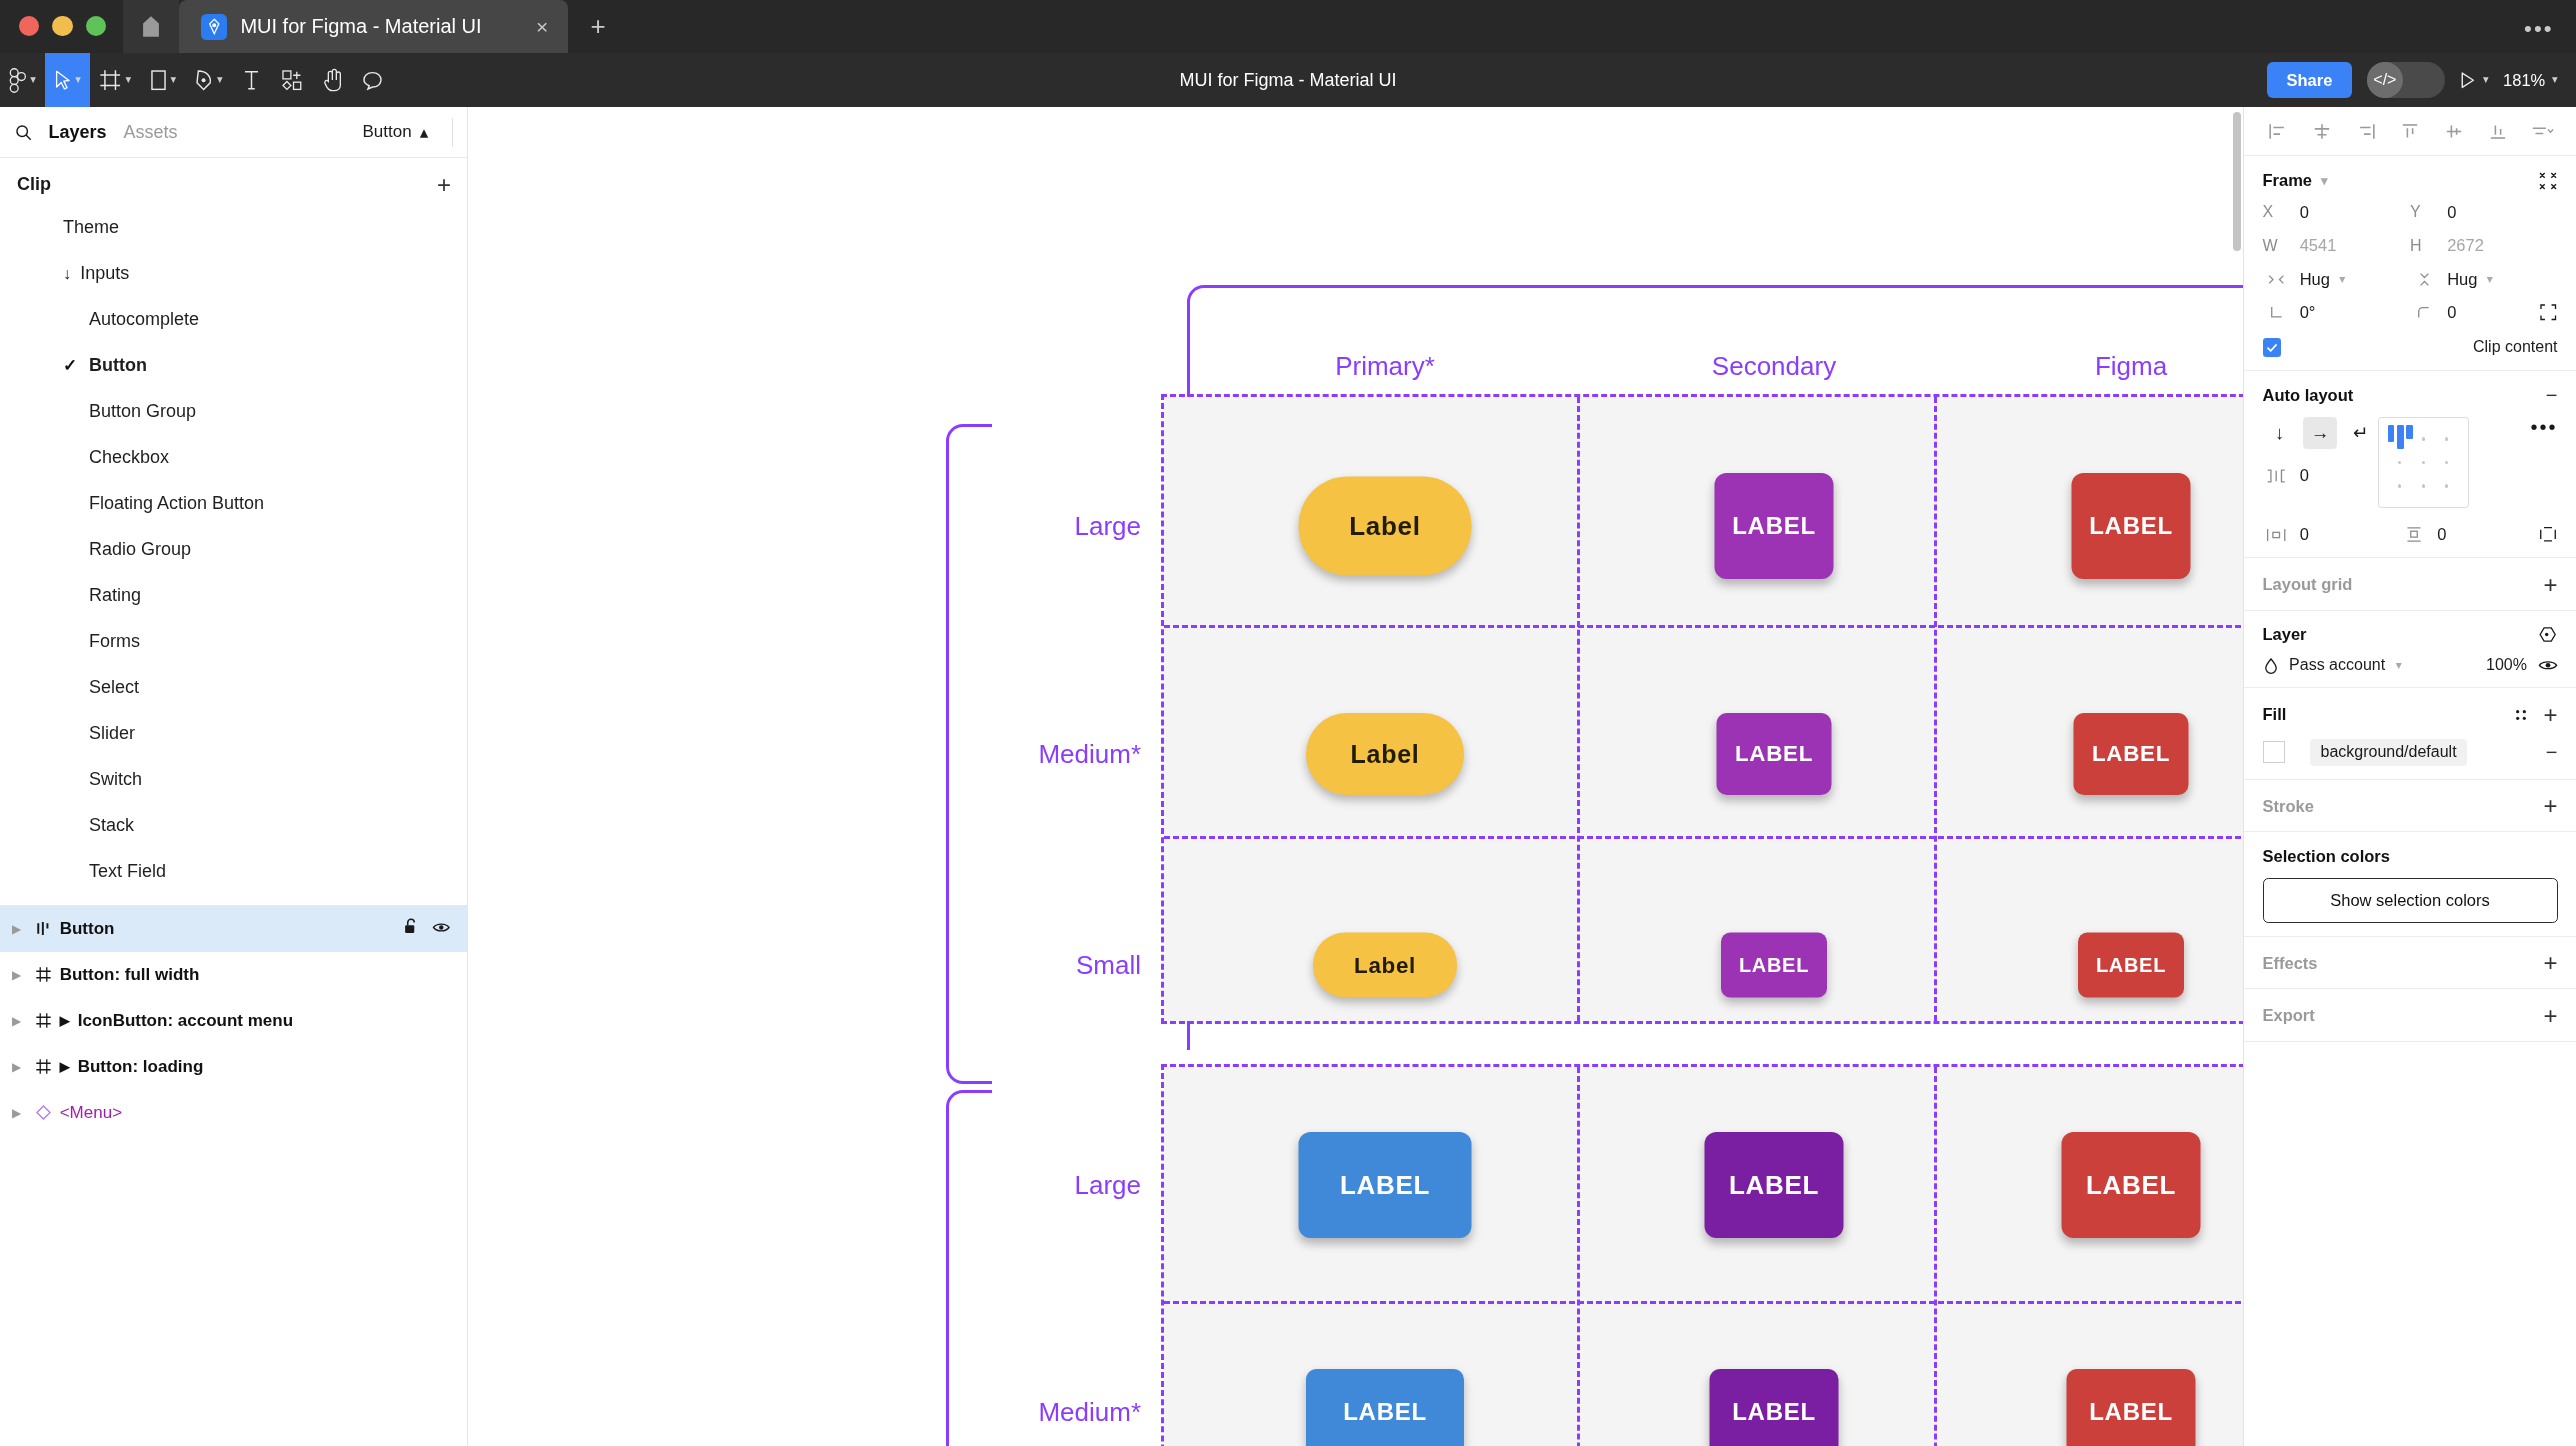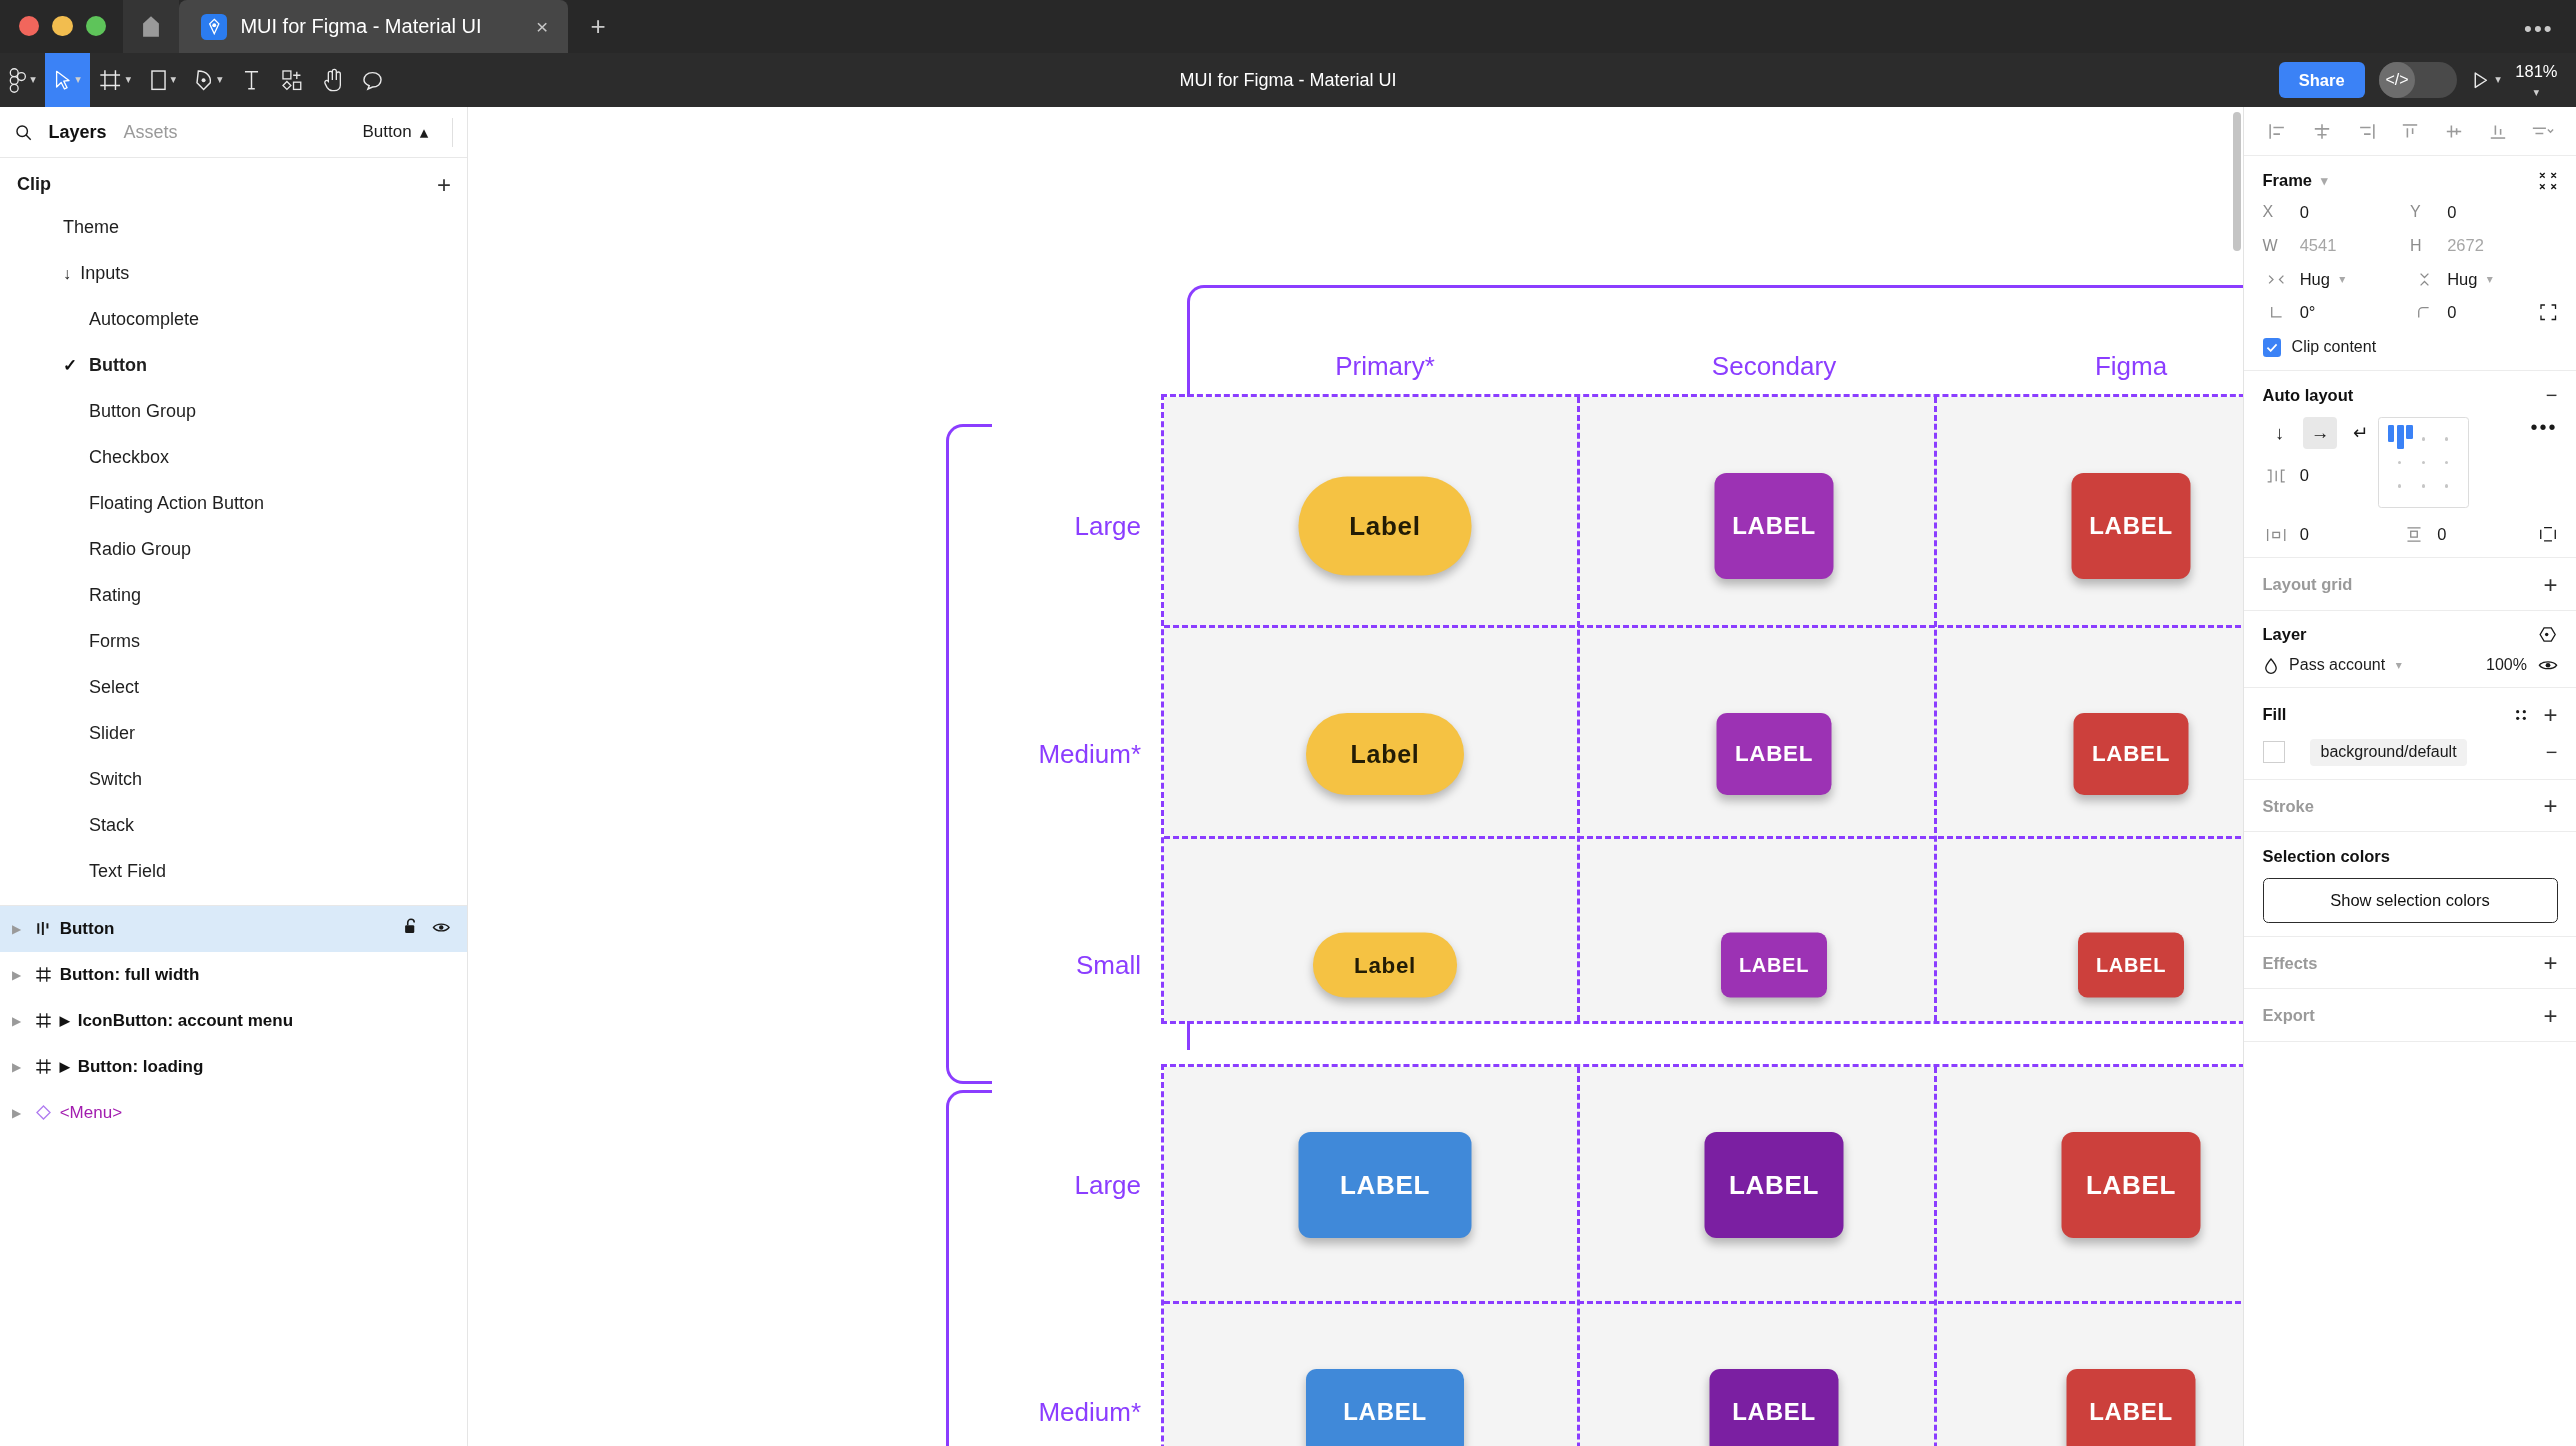--- a/index.html
+++ b/index.html
@@ -74,21 +74,21 @@
   .code-toggle {
     width: 78px; height: 36px; border-radius: 18px; background: #4a4a4a;
     display: flex; align-items: center;
   }
   .code-knob {
     width: 36px; height: 36px; border-radius: 50%; background: #6d6d6d;
     display: flex; align-items: center; justify-content: center;
     color: #fff; font-size: 16px;
   }
   .present { color: #e8e8e8; display: flex; align-items: center; gap: 6.6px; }
-  .zoom-level { color: #fff; font-size: 16.5px; display: flex; align-items: center; gap: 6.6px; flex-direction: column; }
+  .zoom-level { color: #fff; font-size: 16.5px; display: flex; align-items: center; gap: 6.6px; }
 
   
   .main { display: flex; height: 1339px; background: #fff; }
 
   
   .left-panel {
     width: 468px; flex: 0 0 468px; background: #fff;
     border-right: 0.7px solid #e5e5e5; display: flex; flex-direction: column;
   }
   .lp-header {
@@ -182,21 +182,21 @@
     display: flex; align-items: center; justify-content: space-between;
     margin-bottom: 12px;
   }
   .rp-sec-title { font-size: 16.5px; font-weight: bold; color: #111; display: flex; align-items: center; gap: 9px; }
   .rp-sec-title.muted { color: #9a9a9a; font-weight: bold; }
   .rp-grid2 { display: grid; grid-template-columns: 1fr 1fr; row-gap: 14.5px; }
   .fld { display: flex; align-items: center; gap: 9.2px; }
   .fld-lab { color: #8c8c8c; font-size: 16px; width: 28px; flex: 0 0 28px; }
   .fld-val { color: #1a1a1a; font-size: 16.5px; }
   .fld-val.muted { color: #a6a6a6; }
-  .chk-row { display: flex; align-items: center; gap: 10.6px; margin-top: 16px; }
+  .chk-row { display: flex; align-items: center; gap: 10.6px; margin-top: 16px; justify-content: space-between; }
   .chk { width: 18.5px; height: 18.5px; border-radius: 3.3px; background: #3b82f6; display: flex; align-items: center; justify-content: center; }
 
   .al-row1 { display: flex; align-items: flex-start; gap: 0; }
   .al-dirs { display: flex; align-items: center; gap: 6.6px; }
   .al-dir { width: 34px; height: 32px; border-radius: 4px; display: flex; align-items: center; justify-content: center; font-size: 18.5px; color: #1a1a1a; }
   .al-dir.on { background: #e8e8e8; }
   .al-pad { width: 91px; height: 91px; border: 0.7px solid #dcdcdc; border-radius: 3.3px; position: relative; }
   .al-dots { position: absolute; inset: 9.2px; display: grid; grid-template-columns: repeat(3,1fr); grid-template-rows: repeat(3,1fr); }
   .al-dot { display: flex; align-items: center; justify-content: center; }
   .al-dot i { width: 3.3px; height: 3.3px; background: #c6c6c6; border-radius: 50%; display: block; }

